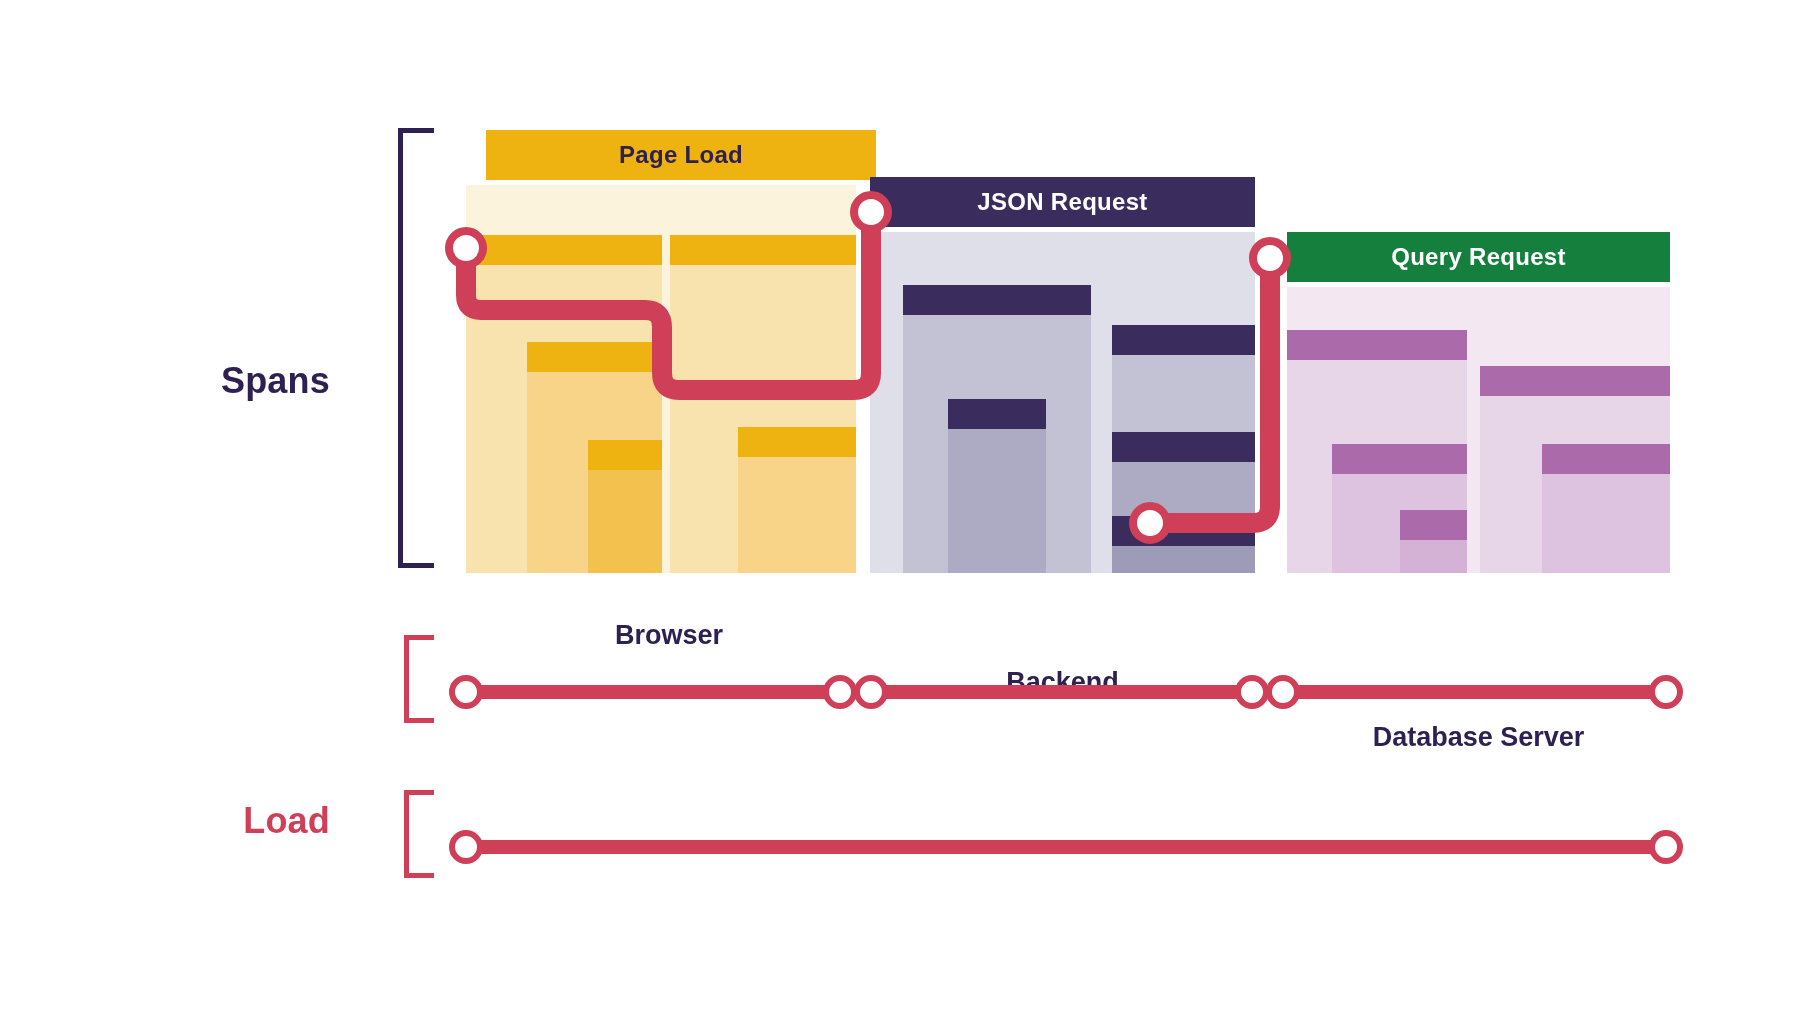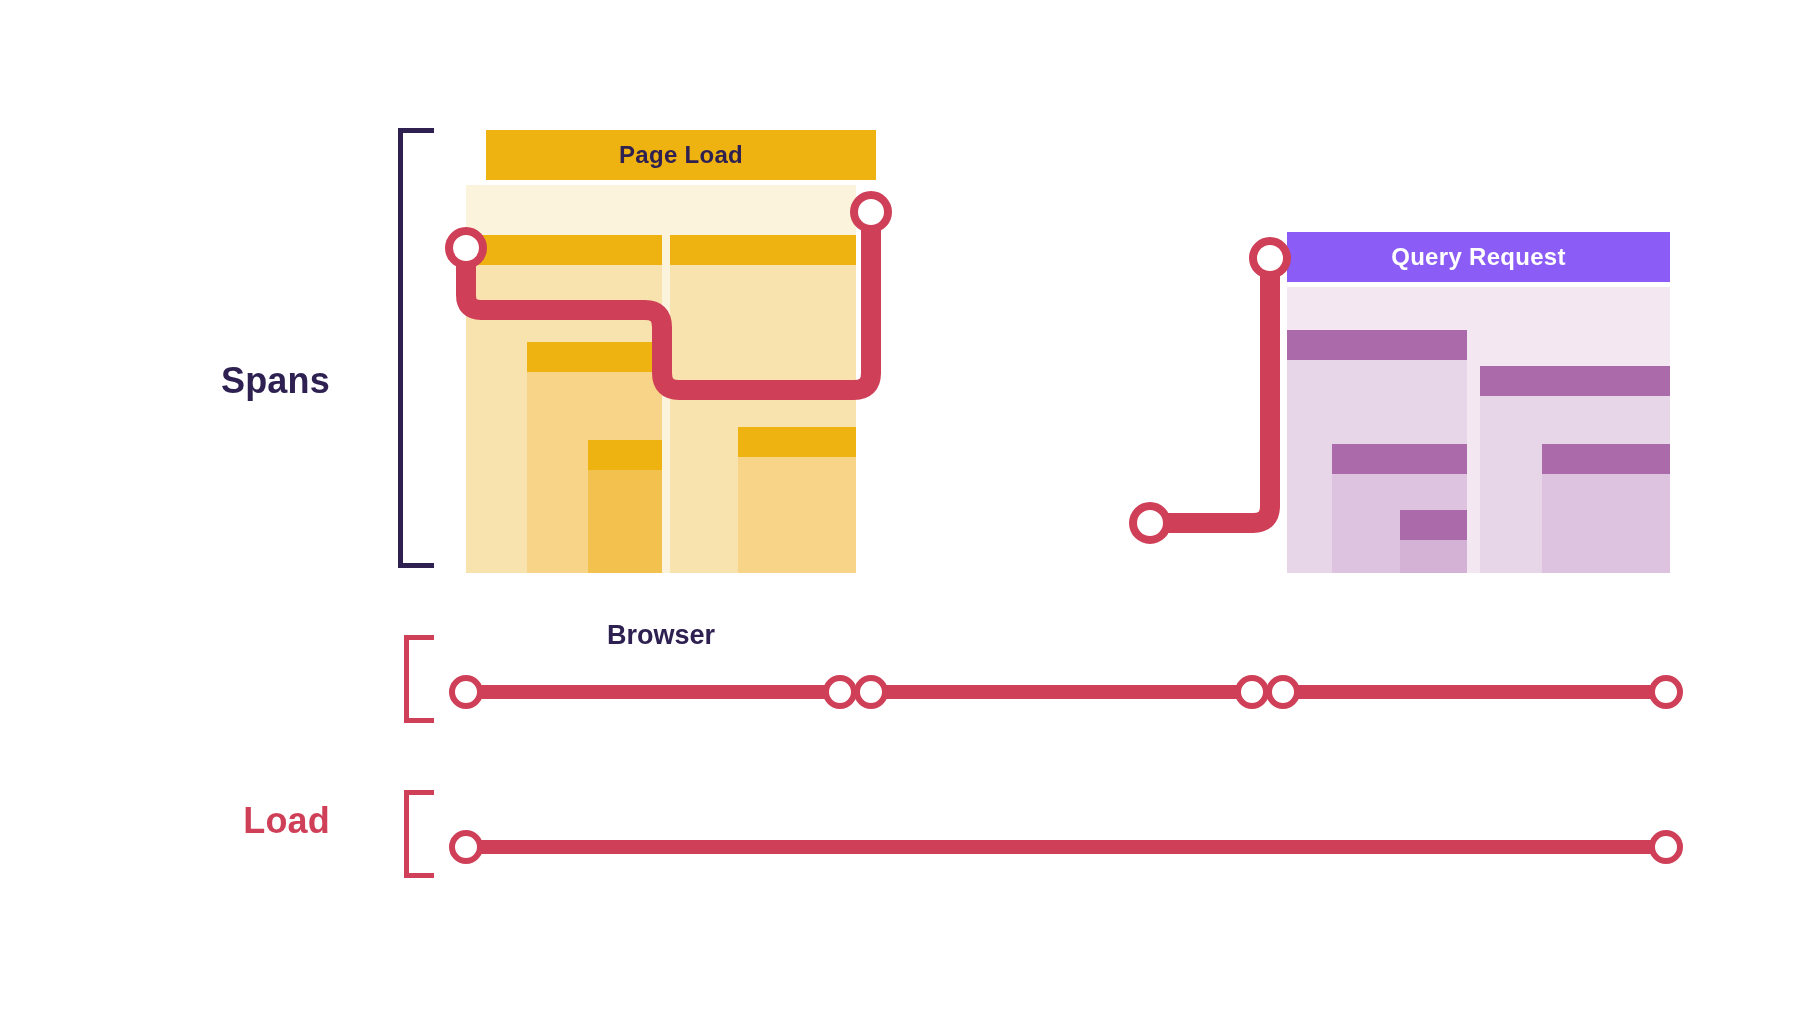--- a/index.html
+++ b/index.html
@@ -116,21 +116,21 @@
   .g-backend .group-header { background: #3a2c5d; color: #ffffff; }
   .g-backend .body-bg { background: #dedfe8; }
   .g-backend .lv1 { background: #c3c2d4; }
   .g-backend .lv1 .bar-cap { background: #3a2c5d; }
   .g-backend .lv2 { background: #adabc4; }
   .g-backend .lv2 .bar-cap { background: #3a2c5d; }
   .g-backend .lv3 { background: #9d9bb8; }
   .g-backend .lv3 .bar-cap { background: #3a2c5d; }
 
   
-  .g-db .group-header { background: #8b5cf6; color: #ffffff; }
+  .g-db .group-header { background: #15803d; color: #ffffff; }
   .g-db .body-bg { background: #f3e7f2; }
   .g-db .lv1 { background: #e7d5e8; }
   .g-db .lv1 .bar-cap { background: #ab6bab; }
   .g-db .lv2 { background: #ddc3df; }
   .g-db .lv2 .bar-cap { background: #ab6bab; }
   .g-db .lv3 { background: #d3b2d6; }
   .g-db .lv3 .bar-cap { background: #ab6bab; }
 
   
   #connectors {
@@ -200,23 +200,51 @@
     </div>
 
     <div class="bar lv2" style="left:272px; top:297px; width:118px; height:146px;">
       <div class="bar-cap"></div>
     </div>
 
     <div class="bar lv3" style="left:122px; top:310px; width:74px; height:133px;">
       <div class="bar-cap"></div>
     </div>
 
-    <div class="service-label" style="left:0px; top:490px; width:390px;">Browser</div>
-  </div>
-
+    <div class="service-label" style="left:8px; top:490px; width:390px;">Browser</div>
+  </div>
+
+  <div class="group g-backend" style="left:870px; top:177px; width:385px; height:396px;">
+
+    <div class="group-header" style="width:385px;">JSON Request</div>
+
+    <div class="group-body body-bg" style="top:55px; width:385px; height:341px;"></div>
+
+    <div class="bar lv1" style="left:33px; top:108px; width:188px; height:288px;">
+      <div class="bar-cap"></div>
+    </div>
+
+    <div class="bar lv1" style="left:242px; top:148px; width:143px; height:248px;">
+      <div class="bar-cap"></div>
+    </div>
+
+    <div class="bar lv2" style="left:78px; top:222px; width:98px; height:174px;">
+      <div class="bar-cap"></div>
+    </div>
+
+    <div class="bar lv2" style="left:242px; top:255px; width:143px; height:141px;">
+      <div class="bar-cap"></div>
+    </div>
+
+    <div class="bar lv3" style="left:242px; top:339px; width:143px; height:57px;">
+      <div class="bar-cap"></div>
+    </div>
+
+    <div class="service-label" style="left:0px; top:490px; width:385px;">Backend</div>
+  </div>
 
   <div class="group g-db" style="left:1287px; top:232px; width:383px; height:341px;">
 
     <div class="group-header" style="width:383px;">Query Request</div>
 
     <div class="group-body body-bg" style="top:55px; width:383px; height:286px;"></div>
 
     <div class="bar lv1" style="left:0px; top:98px; width:180px; height:243px;">
       <div class="bar-cap"></div>
     </div>
@@ -230,20 +258,21 @@
     </div>
 
     <div class="bar lv2" style="left:255px; top:212px; width:128px; height:129px;">
       <div class="bar-cap"></div>
     </div>
 
     <div class="bar lv3" style="left:113px; top:278px; width:67px; height:63px;">
       <div class="bar-cap"></div>
     </div>
 
+    <div class="service-label" style="left:0px; top:490px; width:383px;">Database Server</div>
   </div>
 
   <svg id="connectors" viewBox="0 0 1800 1031">
 
     <path d="M 466 248 L 466 295 Q 466 310 481 310 L 645 310 Q 662 310 662 327 L 662 373 Q 662 390 679 390 L 854 390 Q 871 390 871 373 L 871 212" fill="none" stroke="#cf3f58" stroke-width="20" stroke-linecap="butt"></path>
 
     <path d="M 1150 523 L 1253 523 Q 1270 523 1270 506 L 1270 258" fill="none" stroke="#cf3f58" stroke-width="20" stroke-linecap="butt"></path>
 
     <circle cx="466" cy="248" r="17" fill="#ffffff" stroke="#cf3f58" stroke-width="8"></circle>
     <circle cx="871" cy="212" r="17" fill="#ffffff" stroke="#cf3f58" stroke-width="8"></circle>

